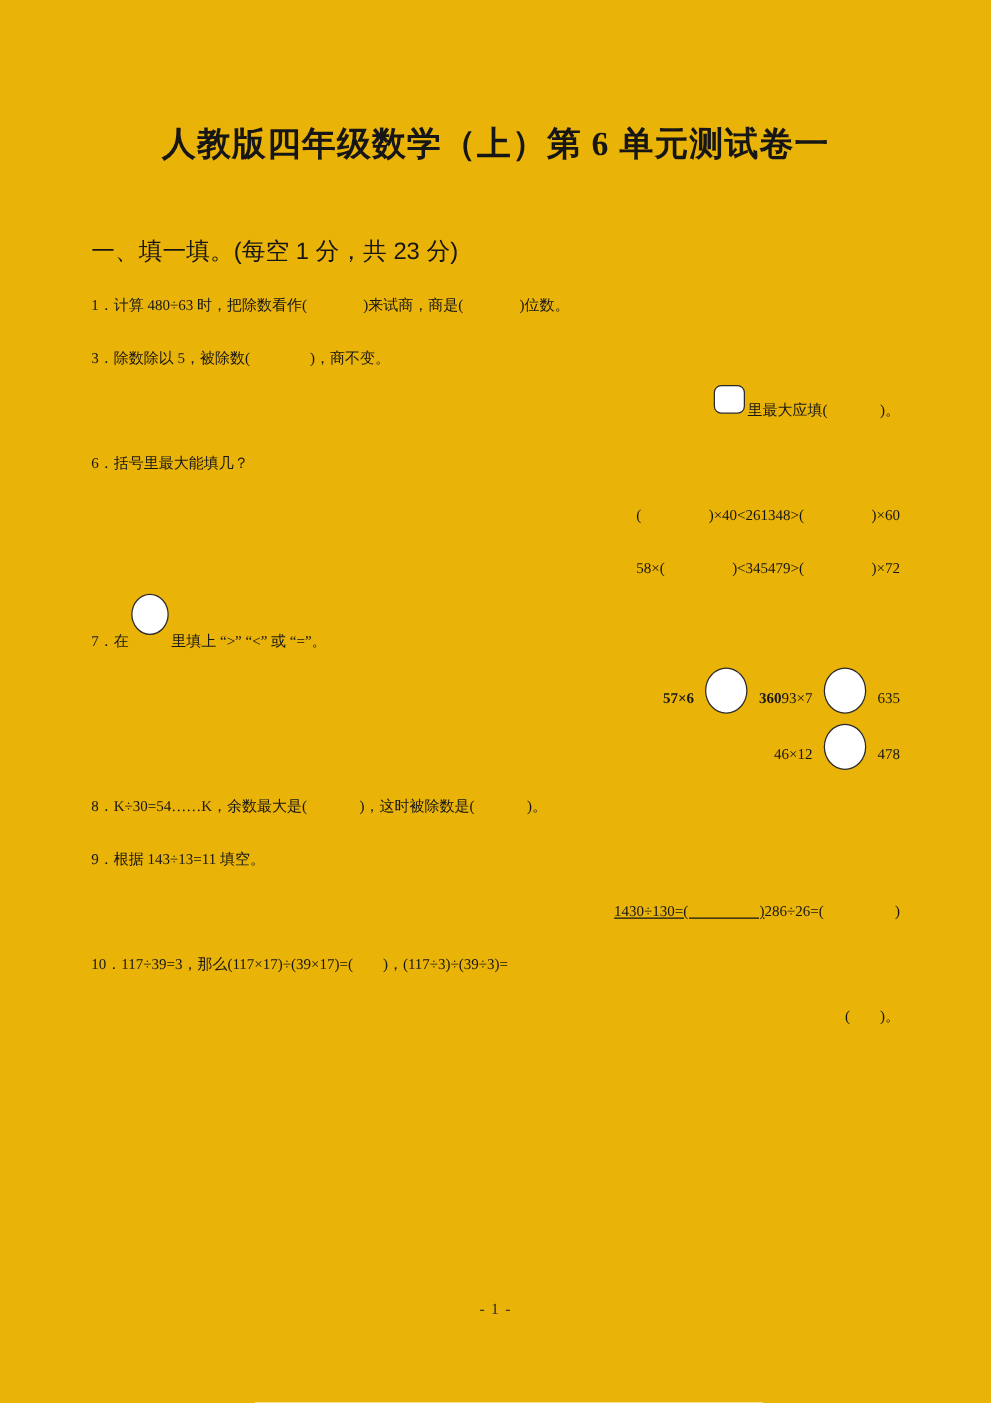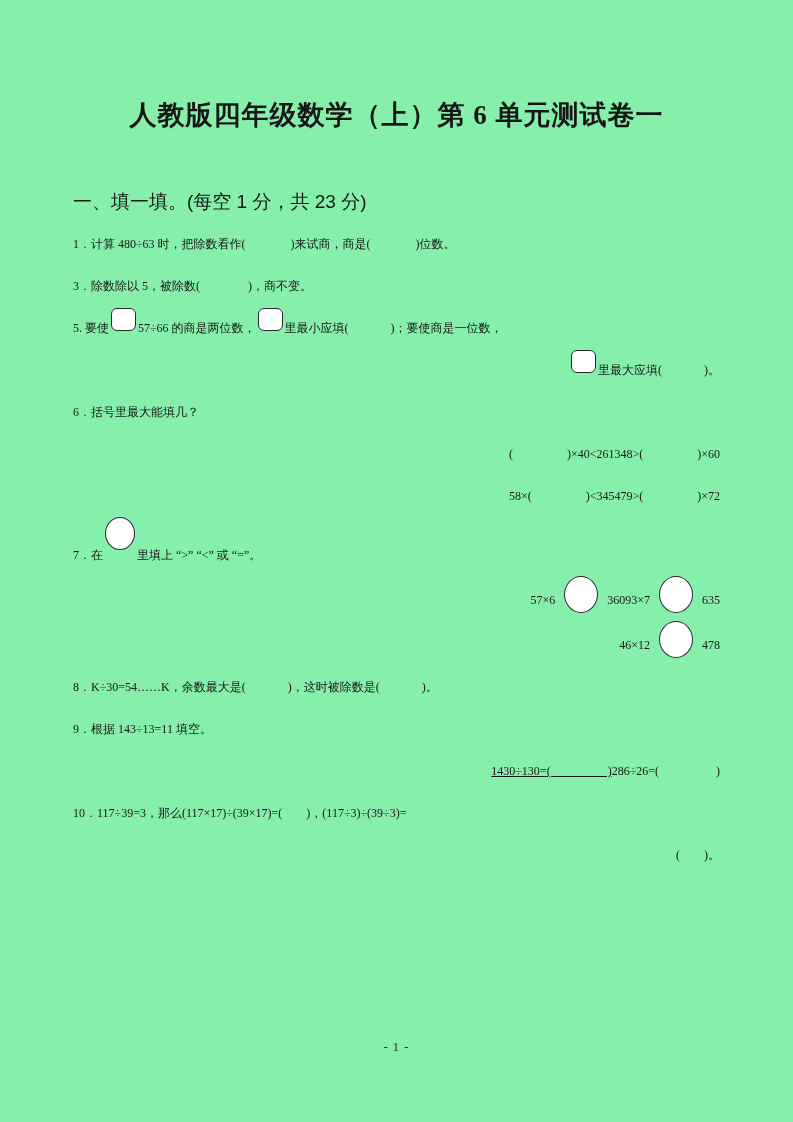--- a/index.html
+++ b/index.html
@@ -1,19 +1,19 @@
 <!DOCTYPE html>
 <html><head>
 <meta charset="utf-8">
 <style>
   html,body{margin:0;padding:0;background:#ffffff;}
   .page{
     position:relative;
     width:793px;height:1122px;
-    background:#86efac;
+    background:#eab308;
     box-sizing:border-box;
     font-family:"Liberation Serif","DejaVu Serif",serif;
     color:#161616;
     overflow:hidden;
   }
   .title{
     margin:0;
     padding-top:95px;
     text-align:center;
     font-size:27px;
@@ -32,21 +32,21 @@
   }
   .sec2{margin-top:0;}
   .line{
     margin:0;
     font-size:12px;
     line-height:42px;
     white-space:pre;
   }
   .indent{padding-left:28px;text-align:right;}
   .col6{display:inline-block;width:277px;}
-  .col7{display:inline-block;width:231px;}
+  .col7{display:inline-block;width:231px;font-weight:bold;}
   .col9{display:inline-block;width:250px;text-decoration:underline;}
   .box{
     display:inline-block;
     width:23px;height:21px;
     border:1.4px solid #2a2a2a;
     border-radius:6px;
     vertical-align:1px;
     margin:0 2px;
     background:#fff;
   }
@@ -77,21 +77,20 @@
 <body>
 
 <div class="page">
   <h1 class="title">人教版四年级数学（上）第 6 单元测试卷一</h1>
   <div class="content">
     <h2 class="sec">一、填一填。(每空 1 分，共 23 分)</h2>
 
     <p class="line">1．计算 480÷63 时，把除数看作(               )来试商，商是(               )位数。</p>
     <p class="line">3．除数除以 5，被除数(                )，商不变。</p>
 
-    <p class="line"><span>5. 要使</span><span class="box"></span><span>57÷66 的商是两位数，</span><span class="box"></span><span>里最小应填(              )；要使商是一位数，</span></p>
     <p class="line indent"><span class="box"></span><span>里最大应填(              )。</span></p>
 
     <p class="line">6．括号里最大能填几？</p>
     <p class="line indent"><span class="col6">(                  )×40&lt;261</span><span>348&gt;(                  )×60</span></p>
     <p class="line indent"><span class="col6">58×(                  )&lt;345</span><span>479&gt;(                  )×72</span></p>
 
     <p class="line"><span>7．在</span><span class="circle circle-sm"></span><span>里填上 “&gt;” “&lt;” 或 “=”。</span></p>
     <p class="line indent"><span class="col7"><span>57×6</span><span class="circle"></span><span>360</span></span><span><span>93×7</span><span class="circle"></span><span>635</span></span></p>
     <p class="line indent"><span>46×12</span><span class="circle"></span><span>478</span></p>
 

